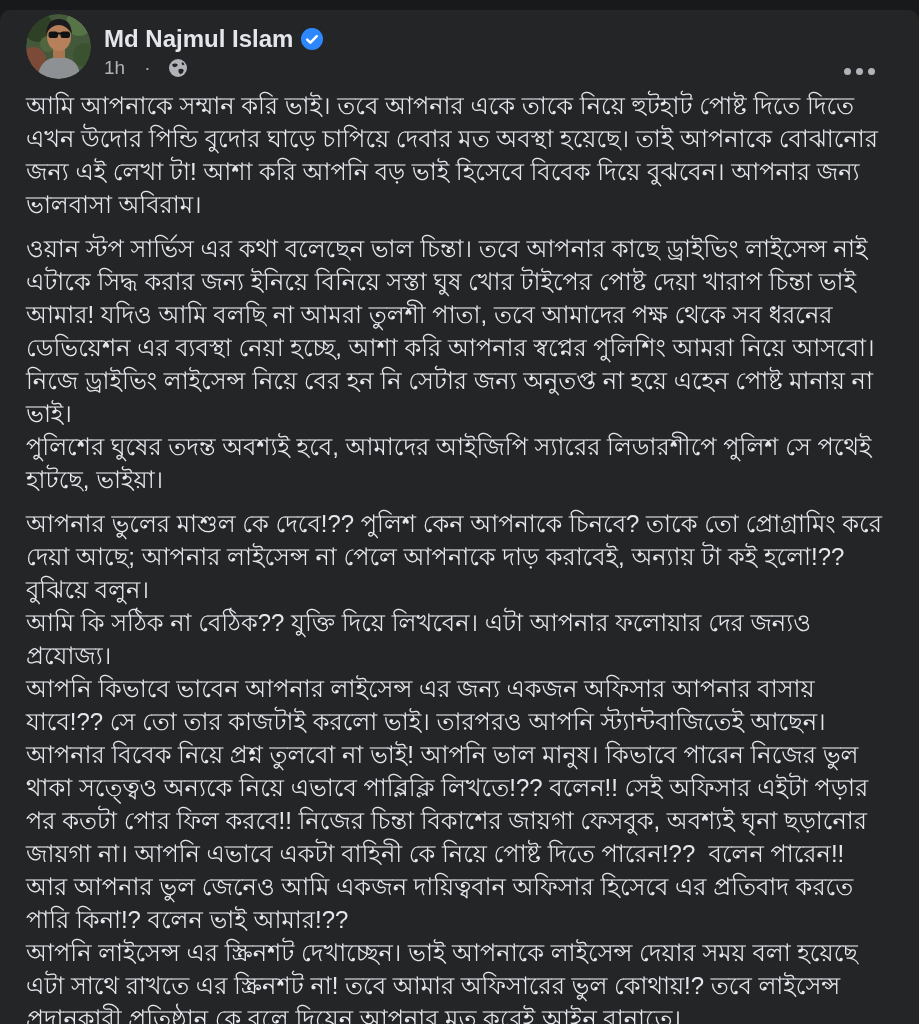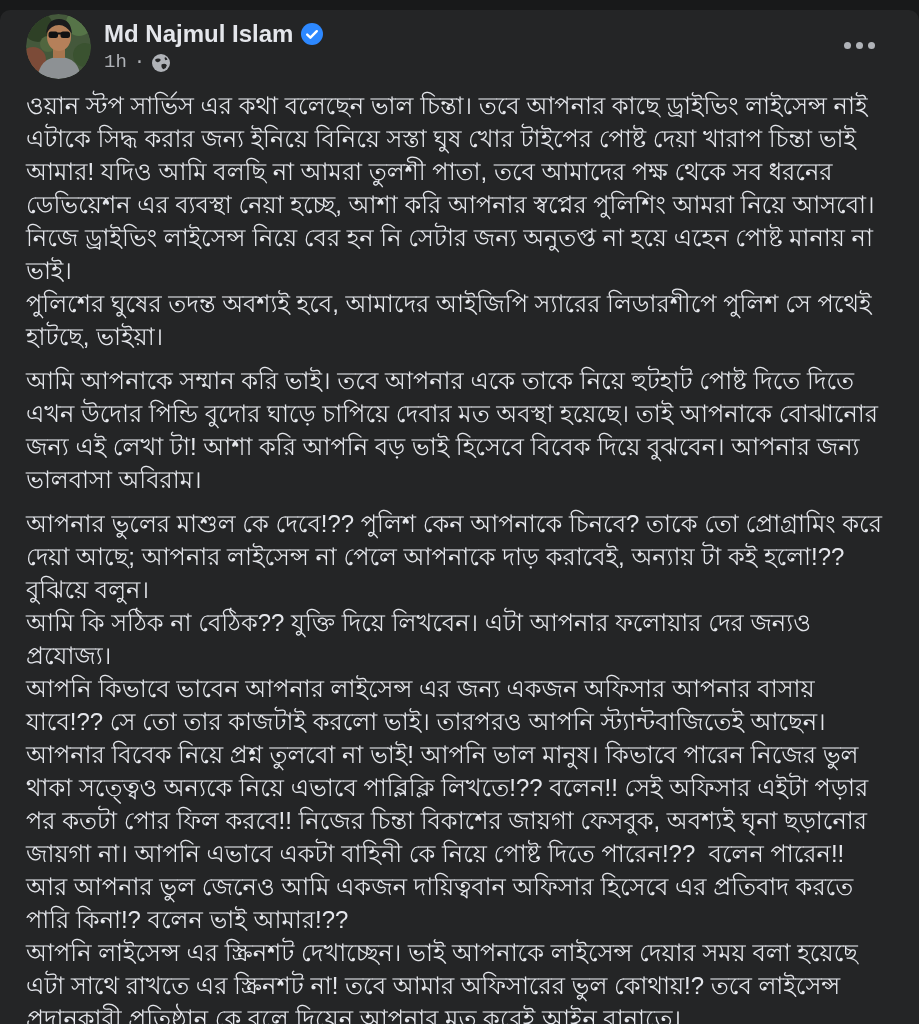--- a/index.html
+++ b/index.html
@@ -18,47 +18,46 @@
     top: 10px; left: 0;
     width: 919px;
     height: 1014px;
     background: #242526;
     border-radius: 10px 10px 0 0;
     padding: 4px 28px 0 26px;
     overflow: hidden;
   }
 
   
-  .header { display: flex; align-items: flex-start; }
+  .header { display: flex; align-items: flex-end; }
   .avatar {
     width: 65px; height: 65px;
     border-radius: 50%;
     overflow: hidden;
     flex: 0 0 auto;
     cursor: pointer;
   }
   .avatar svg { display: block; width: 65px; height: 65px; }
   .header-text { margin-left: 13px; padding-top: 5px; }
   .name-row { display: flex; align-items: center; gap: 8px; }
   .author {
     color: #e4e6eb;
     font-size: 24px;
     font-weight: 700;
     line-height: 29px;
     cursor: pointer;
   }
   .badge { display: inline-flex; }
   .badge svg { width: 22px; height: 22px; display: block; }
   .meta-row {
-    display: flex; align-items: center; gap: 7px;
+    display: flex; align-items: center; gap: 19px;
     margin-top: 3px;
     color: #b0b3b8;
     font-size: 19px;
     line-height: 23px;
-    font-family: Liberation Mono, monospace;
   }
   .meta-row .timestamp { cursor: pointer; }
   .globe svg { width: 18px; height: 18px; display: block; }
   .more {
     margin-left: auto;
     margin-top: 24px;
     margin-right: 12px;
     display: flex; gap: 5px;
     cursor: pointer;
     padding: 4px;
@@ -134,24 +133,24 @@
 
       <div class="more">
         <i></i>
           <i></i>
           <i></i>
       </div>
     </div>
 
     <div class="post-body">
       <div id="paragraphs">
+          <p>আমি আপনাকে সম্মান করি ভাই। তবে আপনার একে তাকে নিয়ে হুটহাট পোষ্ট দিতে দিতে এখন উদোর পিন্ডি বুদোর ঘাড়ে চাপিয়ে দেবার মত অবস্থা হয়েছে। তাই আপনাকে বোঝানোর জন্য এই লেখা টা! আশা করি আপনি বড় ভাই হিসেবে বিবেক দিয়ে বুঝবেন। আপনার জন্য ভালবাসা অবিরাম।</p>
           <p>ওয়ান স্টপ সার্ভিস এর কথা বলেছেন ভাল চিন্তা। তবে আপনার কাছে ড্রাইভিং লাইসেন্স নাই এটাকে সিদ্ধ করার জন্য ইনিয়ে বিনিয়ে সস্তা ঘুষ খোর টাইপের পোষ্ট দেয়া খারাপ চিন্তা ভাই আমার! যদিও আমি বলছি না আমরা তুলশী পাতা, তবে আমাদের পক্ষ থেকে সব ধরনের ডেভিয়েশন এর ব্যবস্থা নেয়া হচ্ছে, আশা করি আপনার স্বপ্নের পুলিশিং আমরা নিয়ে আসবো।
 নিজে ড্রাইভিং লাইসেন্স নিয়ে বের হন নি সেটার জন্য অনুতপ্ত না হয়ে এহেন পোষ্ট মানায় না ভাই।
 পুলিশের ঘুষের তদন্ত অবশ্যই হবে, আমাদের আইজিপি স্যারের লিডারশীপে পুলিশ সে পথেই হাটছে, ভাইয়া।</p>
-          <p>আমি আপনাকে সম্মান করি ভাই। তবে আপনার একে তাকে নিয়ে হুটহাট পোষ্ট দিতে দিতে এখন উদোর পিন্ডি বুদোর ঘাড়ে চাপিয়ে দেবার মত অবস্থা হয়েছে। তাই আপনাকে বোঝানোর জন্য এই লেখা টা! আশা করি আপনি বড় ভাই হিসেবে বিবেক দিয়ে বুঝবেন। আপনার জন্য ভালবাসা অবিরাম।</p>
           <p>আপনার ভুলের মাশুল কে দেবে!?? পুলিশ কেন আপনাকে চিনবে? তাকে তো প্রোগ্রামিং করে দেয়া আছে; আপনার লাইসেন্স না পেলে আপনাকে দাড় করাবেই, অন্যায় টা কই হলো!?? বুঝিয়ে বলুন।
 আমি কি সঠিক না বেঠিক?? যুক্তি দিয়ে লিখবেন। এটা আপনার ফলোয়ার দের জন্যও প্রযোজ্য।
 আপনি কিভাবে ভাবেন আপনার লাইসেন্স এর জন্য একজন অফিসার আপনার বাসায় যাবে!?? সে তো তার কাজটাই করলো ভাই। তারপরও আপনি স্ট্যান্টবাজিতেই আছেন। আপনার বিবেক নিয়ে প্রশ্ন তুলবো না ভাই! আপনি ভাল মানুষ। কিভাবে পারেন নিজের ভুল থাকা সত্ত্বেও অন্যকে নিয়ে এভাবে পাব্লিক্লি লিখতে!?? বলেন!! সেই অফিসার এইটা পড়ার পর কতটা পোর ফিল করবে!! নিজের চিন্তা বিকাশের জায়গা ফেসবুক, অবশ্যই ঘৃনা ছড়ানোর জায়গা না। আপনি এভাবে একটা বাহিনী কে নিয়ে পোষ্ট দিতে পারেন!??  বলেন পারেন!! আর আপনার ভুল জেনেও আমি একজন দায়িত্ববান অফিসার হিসেবে এর প্রতিবাদ করতে পারি কিনা!? বলেন ভাই আমার!??
 আপনি লাইসেন্স এর স্ক্রিনশট দেখাচ্ছেন। ভাই আপনাকে লাইসেন্স দেয়ার সময় বলা হয়েছে এটা সাথে রাখতে এর স্ক্রিনশট না! তবে আমার অফিসারের ভুল কোথায়!? তবে লাইসেন্স প্রদানকারী প্রতিষ্ঠান কে বলে দিয়েন আপনার মত করেই আইন বানাতে।
 আর নিজের পোষ্ট সিদ্ধ করতে ছেলেদের টেনে সেই গতানুগতিক ইয়াবা টাইপ অভিযোগ আনলেন। অবাক হলাম। আপনি দায়িত্বশীল হয়ে, আপনিও এভাবে লিখেন, সেদিন ইয়াবার কথা কেন লিখলেন না। এতো বড় অপরাধ করলো আপনি সেদিন না লিখে ছেড়ে দিলেন আর আজ আপনার ইস্যুতে সেই গতানুগতিক ইয়াবা টানলেন। ট্রাফিক পুলিশ ইয়াবা ধরে!?? ভাই আমার!!
 আমি জানি আপনি ভাল বুদ্ধির মানুষ। এখন আপনার সেই ভাল বুদ্ধির শুভ উদয়নের প্রত্যাশায় রইলাম।</p>
         </div>
     </div>
 
   </div>

